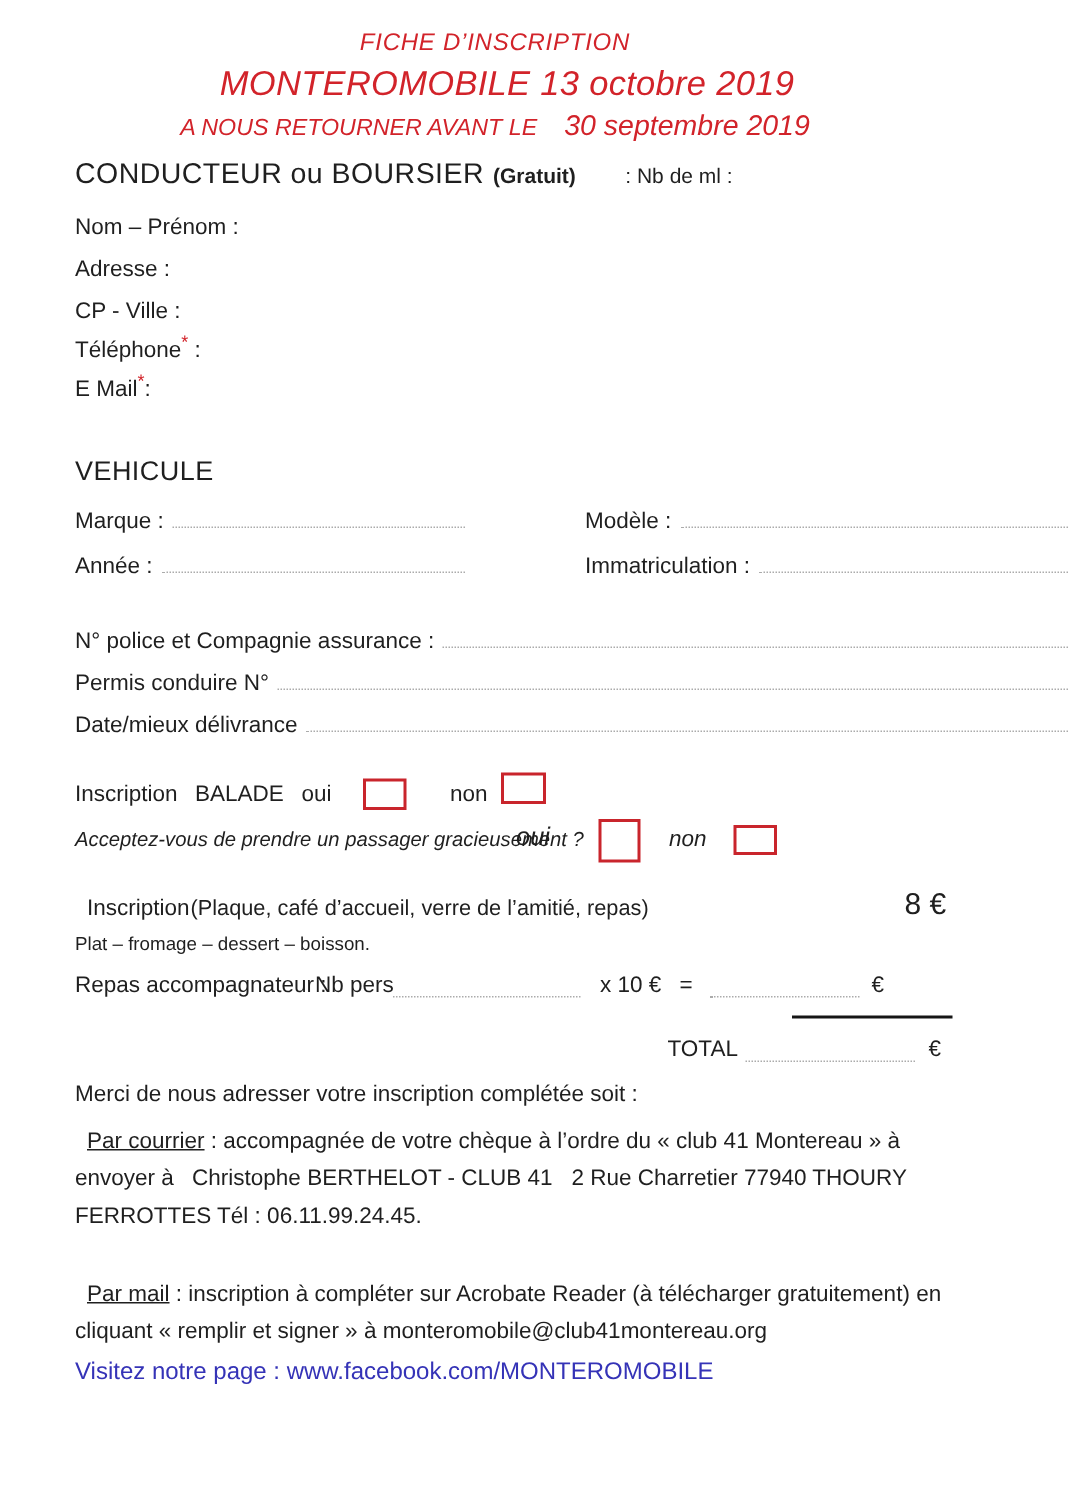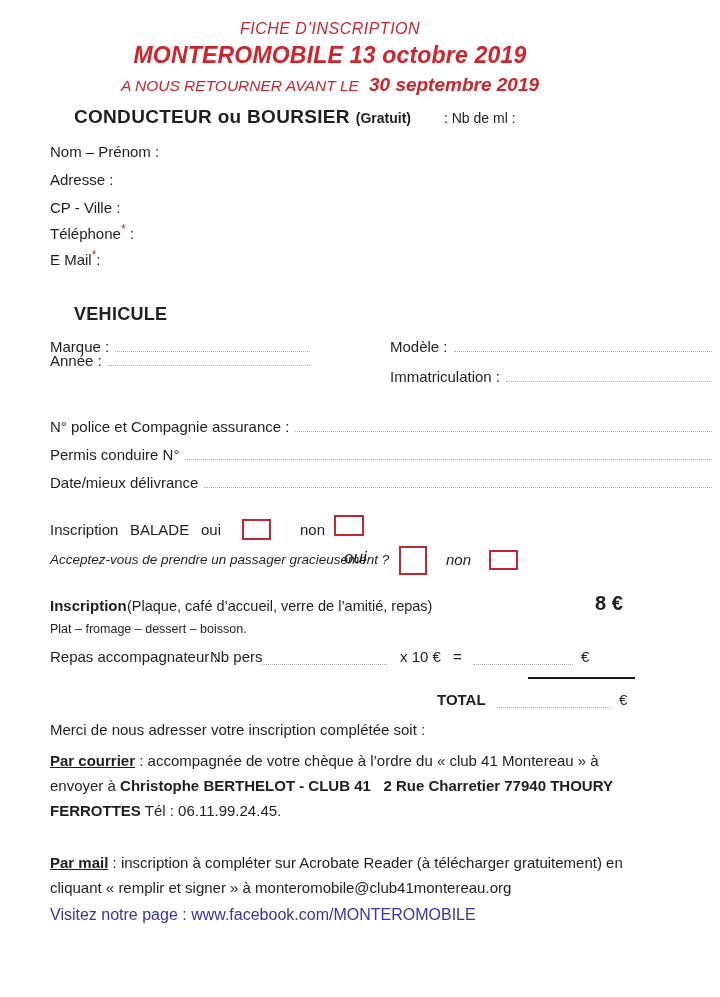--- a/index.html
+++ b/index.html
@@ -5,26 +5,26 @@
   html,body{margin:0;padding:0;background:#ffffff;}
   .page{
     position:relative;width:720px;height:997px;background:#ffffff;overflow:hidden;
     font-family:"Liberation Sans", sans-serif;color:#1f1f1f;
   }
   .abs{position:absolute;}
   .center{position:absolute;left:0;width:660px;text-align:center;}
   .red{color:#d2232a;}
   .blue{color:#3533b7;}
   .it{font-style:italic;}
-  .b{font-weight:bold;}
+  .b{font-weight:normal;padding-left:8px;}
   .hdr1{font-size:16px;letter-spacing:0.5px;}
   .hdr2{font-size:23px;letter-spacing:0.2px;}
   .hdr3{font-size:15.5px;}
   .hdr3-date{font-size:19px;margin-left:10px;}
-  .sec-title{font-size:19px;font-weight:bold;letter-spacing:0.3px;margin-left:24px;}
+  .sec-title{font-size:19px;font-weight:normal;letter-spacing:0.3px;}
   .sec-note{font-size:14px;font-weight:bold;margin-left:6px;}
   .sec-suffix{font-size:14px;font-weight:normal;padding-left:33px;}
   .lbl{font-size:15px;}
   .small{font-size:12.5px;}
   .star{color:#d2232a;font-size:12px;vertical-align:super;line-height:0;}
   .mention{font-size:13.5px;}
   .dots{border-bottom:1px dotted #ababab;height:15px;flex:1;margin-left:6px;}
   .dots-fixed{display:inline-block;border-bottom:1px dotted #ababab;height:15px;}
   .frow{position:absolute;display:flex;align-items:baseline;}
   .cbox{position:absolute;border:2px solid #c9252c;background:#ffffff;box-sizing:border-box;}
@@ -56,21 +56,21 @@
   <div class="abs sec-title" style="left:50px;top:304px;font-size:18px;">VEHICULE</div>
 
   <div class="frow" style="left:50px;top:336px;width:260px;">
     <span class="lbl">Marque :</span>
     <span class="dots"></span>
   </div>
   <div class="frow" style="left:390px;top:336px;width:322px;">
     <span class="lbl">Modèle :</span>
     <span class="dots"></span>
   </div>
-  <div class="frow" style="left:50px;top:350px;width:260px;">
+  <div class="frow" style="left:50px;top:366px;width:260px;">
     <span class="lbl">Année :</span>
     <span class="dots"></span>
   </div>
   <div class="frow" style="left:390px;top:366px;width:322px;">
     <span class="lbl">Immatriculation :</span>
     <span class="dots"></span>
   </div>
 
   <div class="frow" style="left:50px;top:416px;width:662px;">
     <span class="lbl">N° police et Compagnie assurance :</span>

